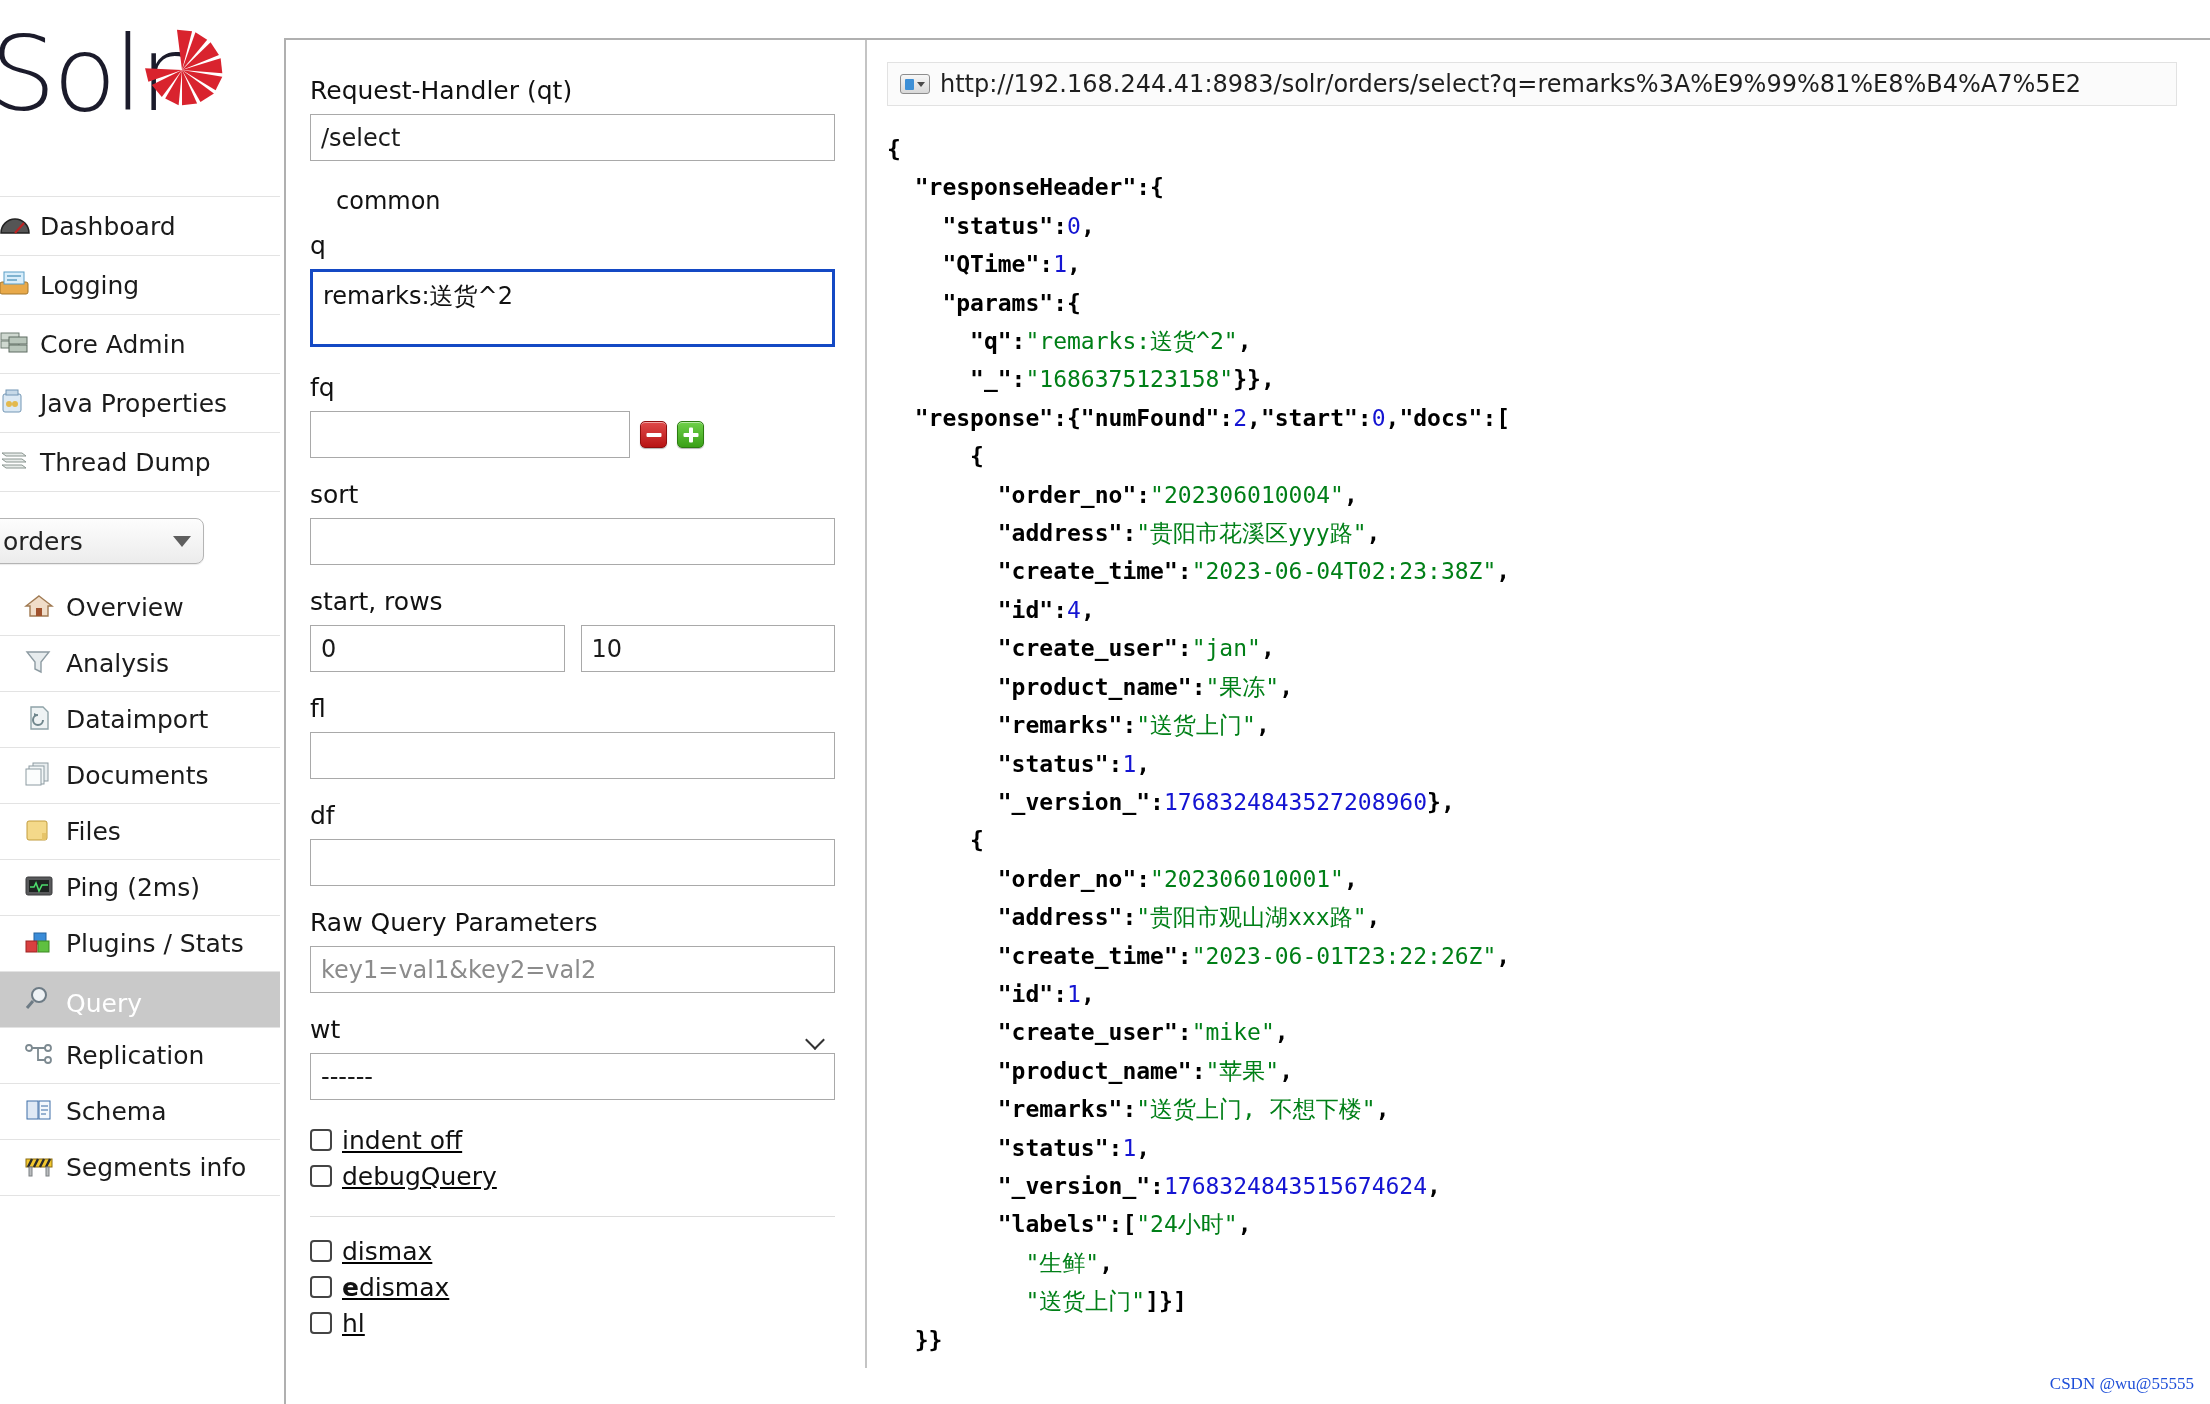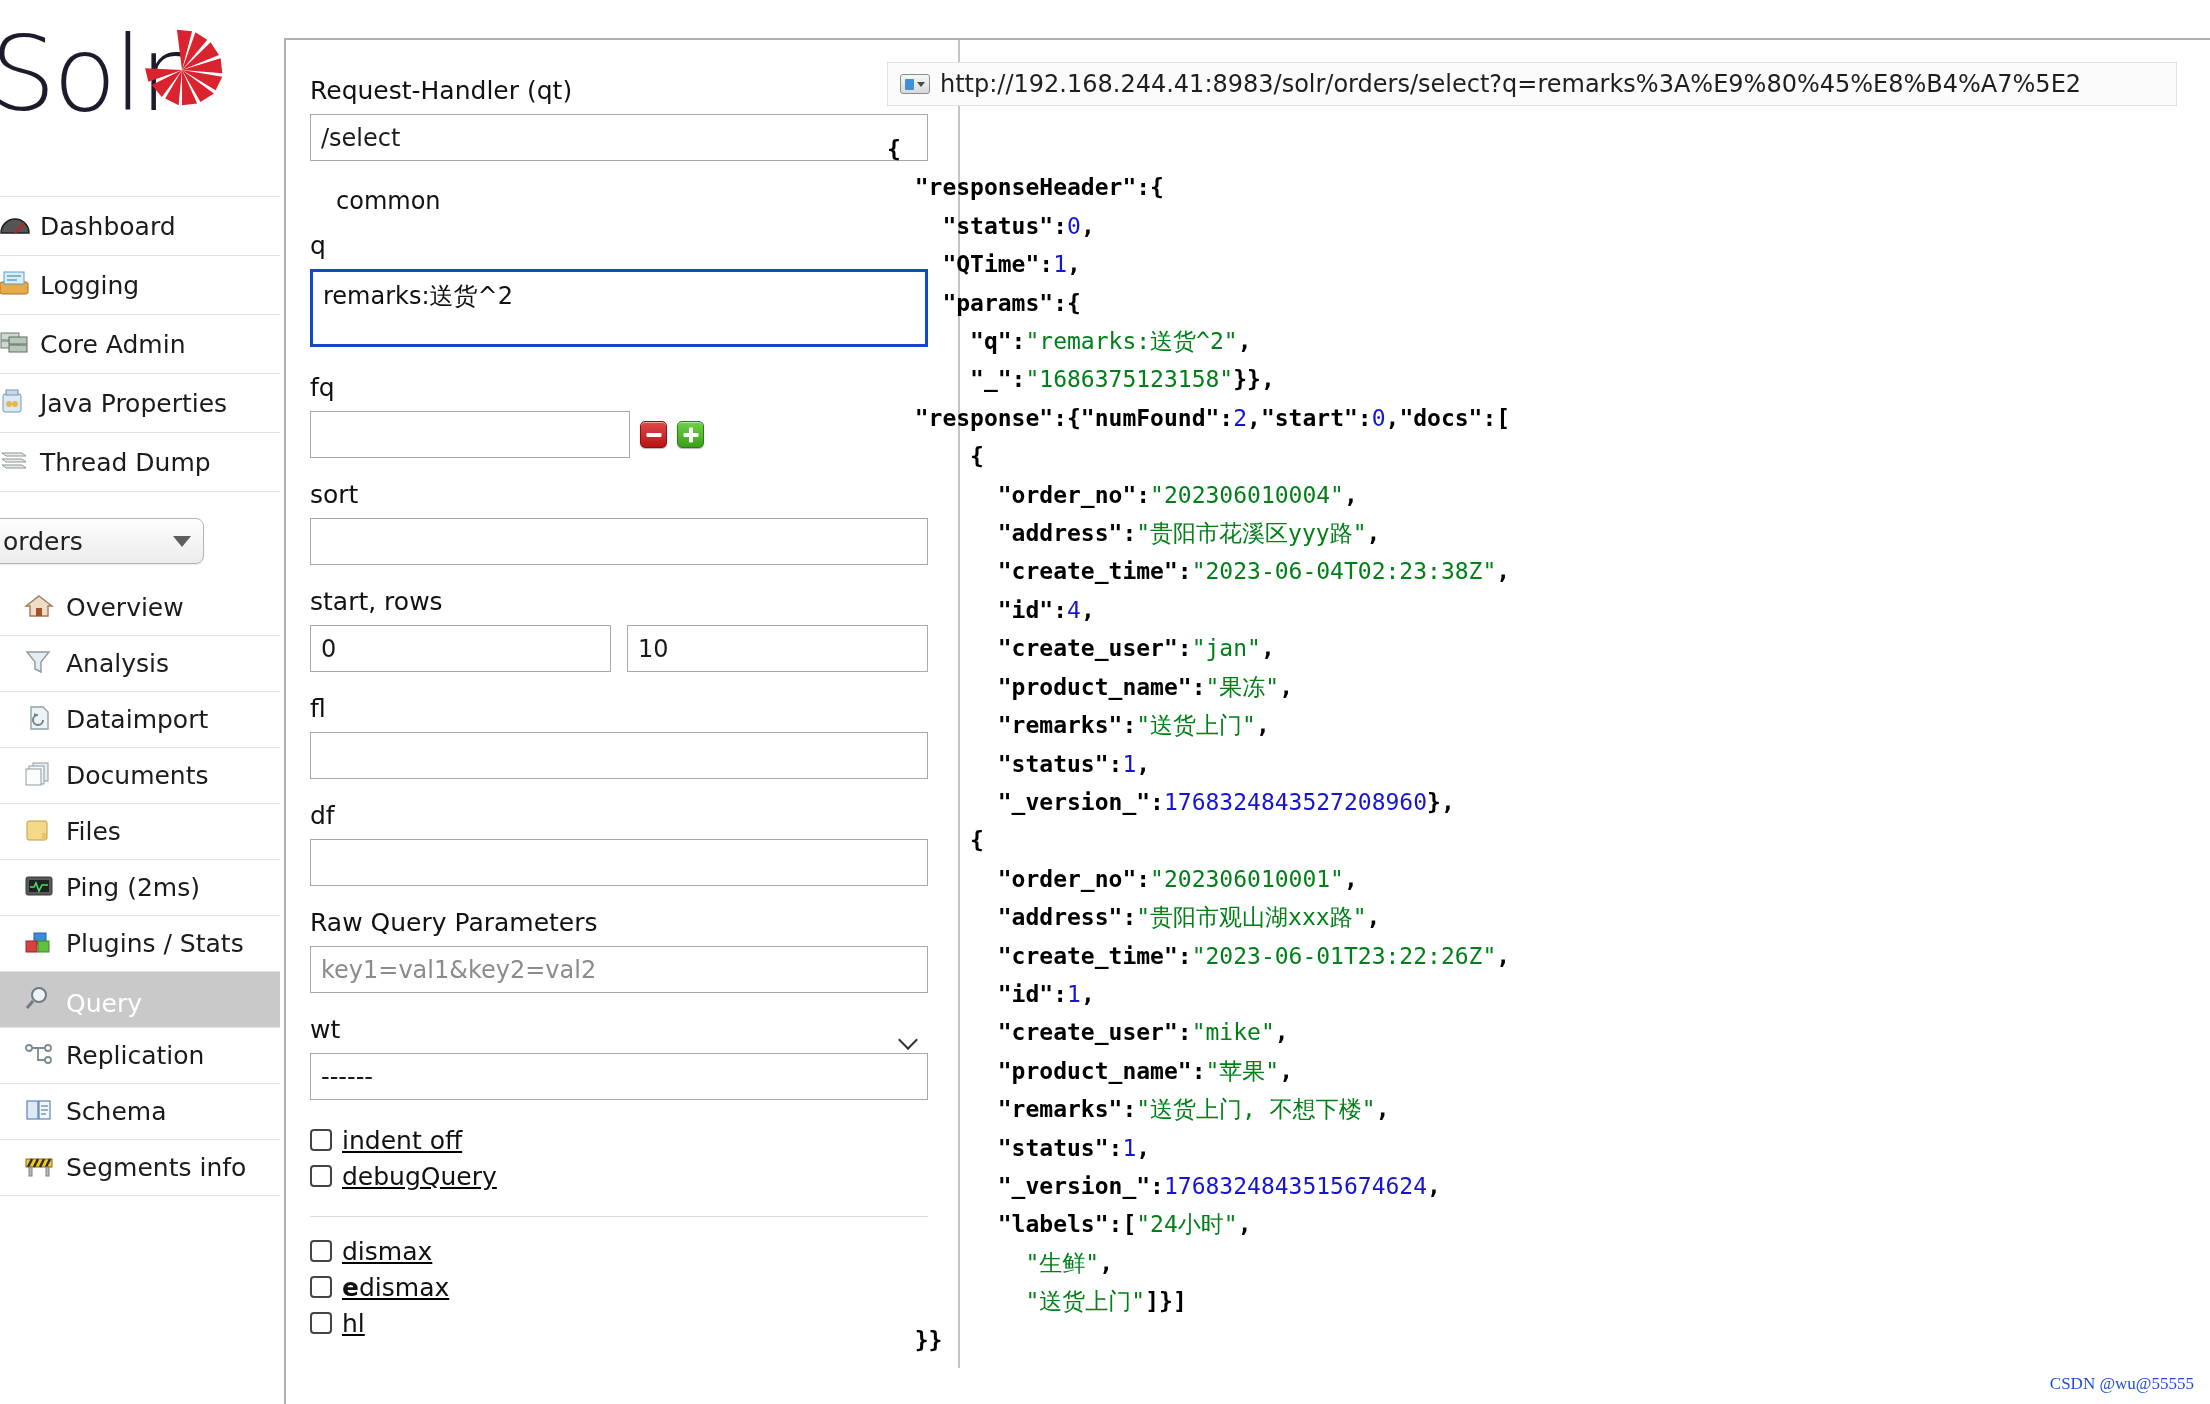--- a/index.html
+++ b/index.html
@@ -66,21 +66,21 @@
     position: absolute; left: 284px; top: 38px;
     width: 1926px; height: 1366px;
     border-top: 2px solid #b0b0b0;
     border-left: 2px solid #b0b0b0;
     background: #fff;
   }
 
   
   #query-form {
     position: absolute; left: 0; top: 0;
-    width: 674px; height: 1328px;
+    width: 581px; height: 1328px;
     border-right: 2px solid #c4c4c4;
     padding: 36px 30px 0 24px;
     overflow: hidden;
   }
   .fld-label {
     font-size: 25px; color: #111; margin-bottom: 9px;
     font-family: "DejaVu Sans", sans-serif;
   }
   .txt-input {
     width: 100%; height: 47px;
@@ -503,21 +503,21 @@
         </div>
       </div>
     </div>
 
     <div id="response-col">
       <div id="url-bar">
         <span id="url-icon">
           <span class="pg"></span>
             <span class="dn"></span>
         </span>
-        <span id="url-text">http://192.168.244.41:8983/solr/orders/select?q=remarks%3A%E9%80%45%E8%B4%A7%5E2</span>
+        <span id="url-text">http://192.168.244.41:8983/solr/orders/select?q=remarks%3A%E9%99%81%E8%B4%A7%5E2</span>
       </div>
       <div id="json-out"><span class="jp">{</span>
 <span class="jk">  "responseHeader":{</span>
 <span class="jk">    "status":</span><span class="jn">0</span><span class="jp">,</span>
 <span class="jk">    "QTime":</span><span class="jn">1</span><span class="jp">,</span>
 <span class="jk">    "params":{</span>
 <span class="jk">      "q":</span><span class="js">"remarks:送货^2"</span><span class="jp">,</span>
 <span class="jk">      "_":</span><span class="js">"1686375123158"</span><span class="jp">}},</span>
 <span class="jk">  "response":{"numFound":</span><span class="jn">2</span><span class="jk">,"start":</span><span class="jn">0</span><span class="jk">,"docs":[</span>
 <span class="jp">      {</span>

